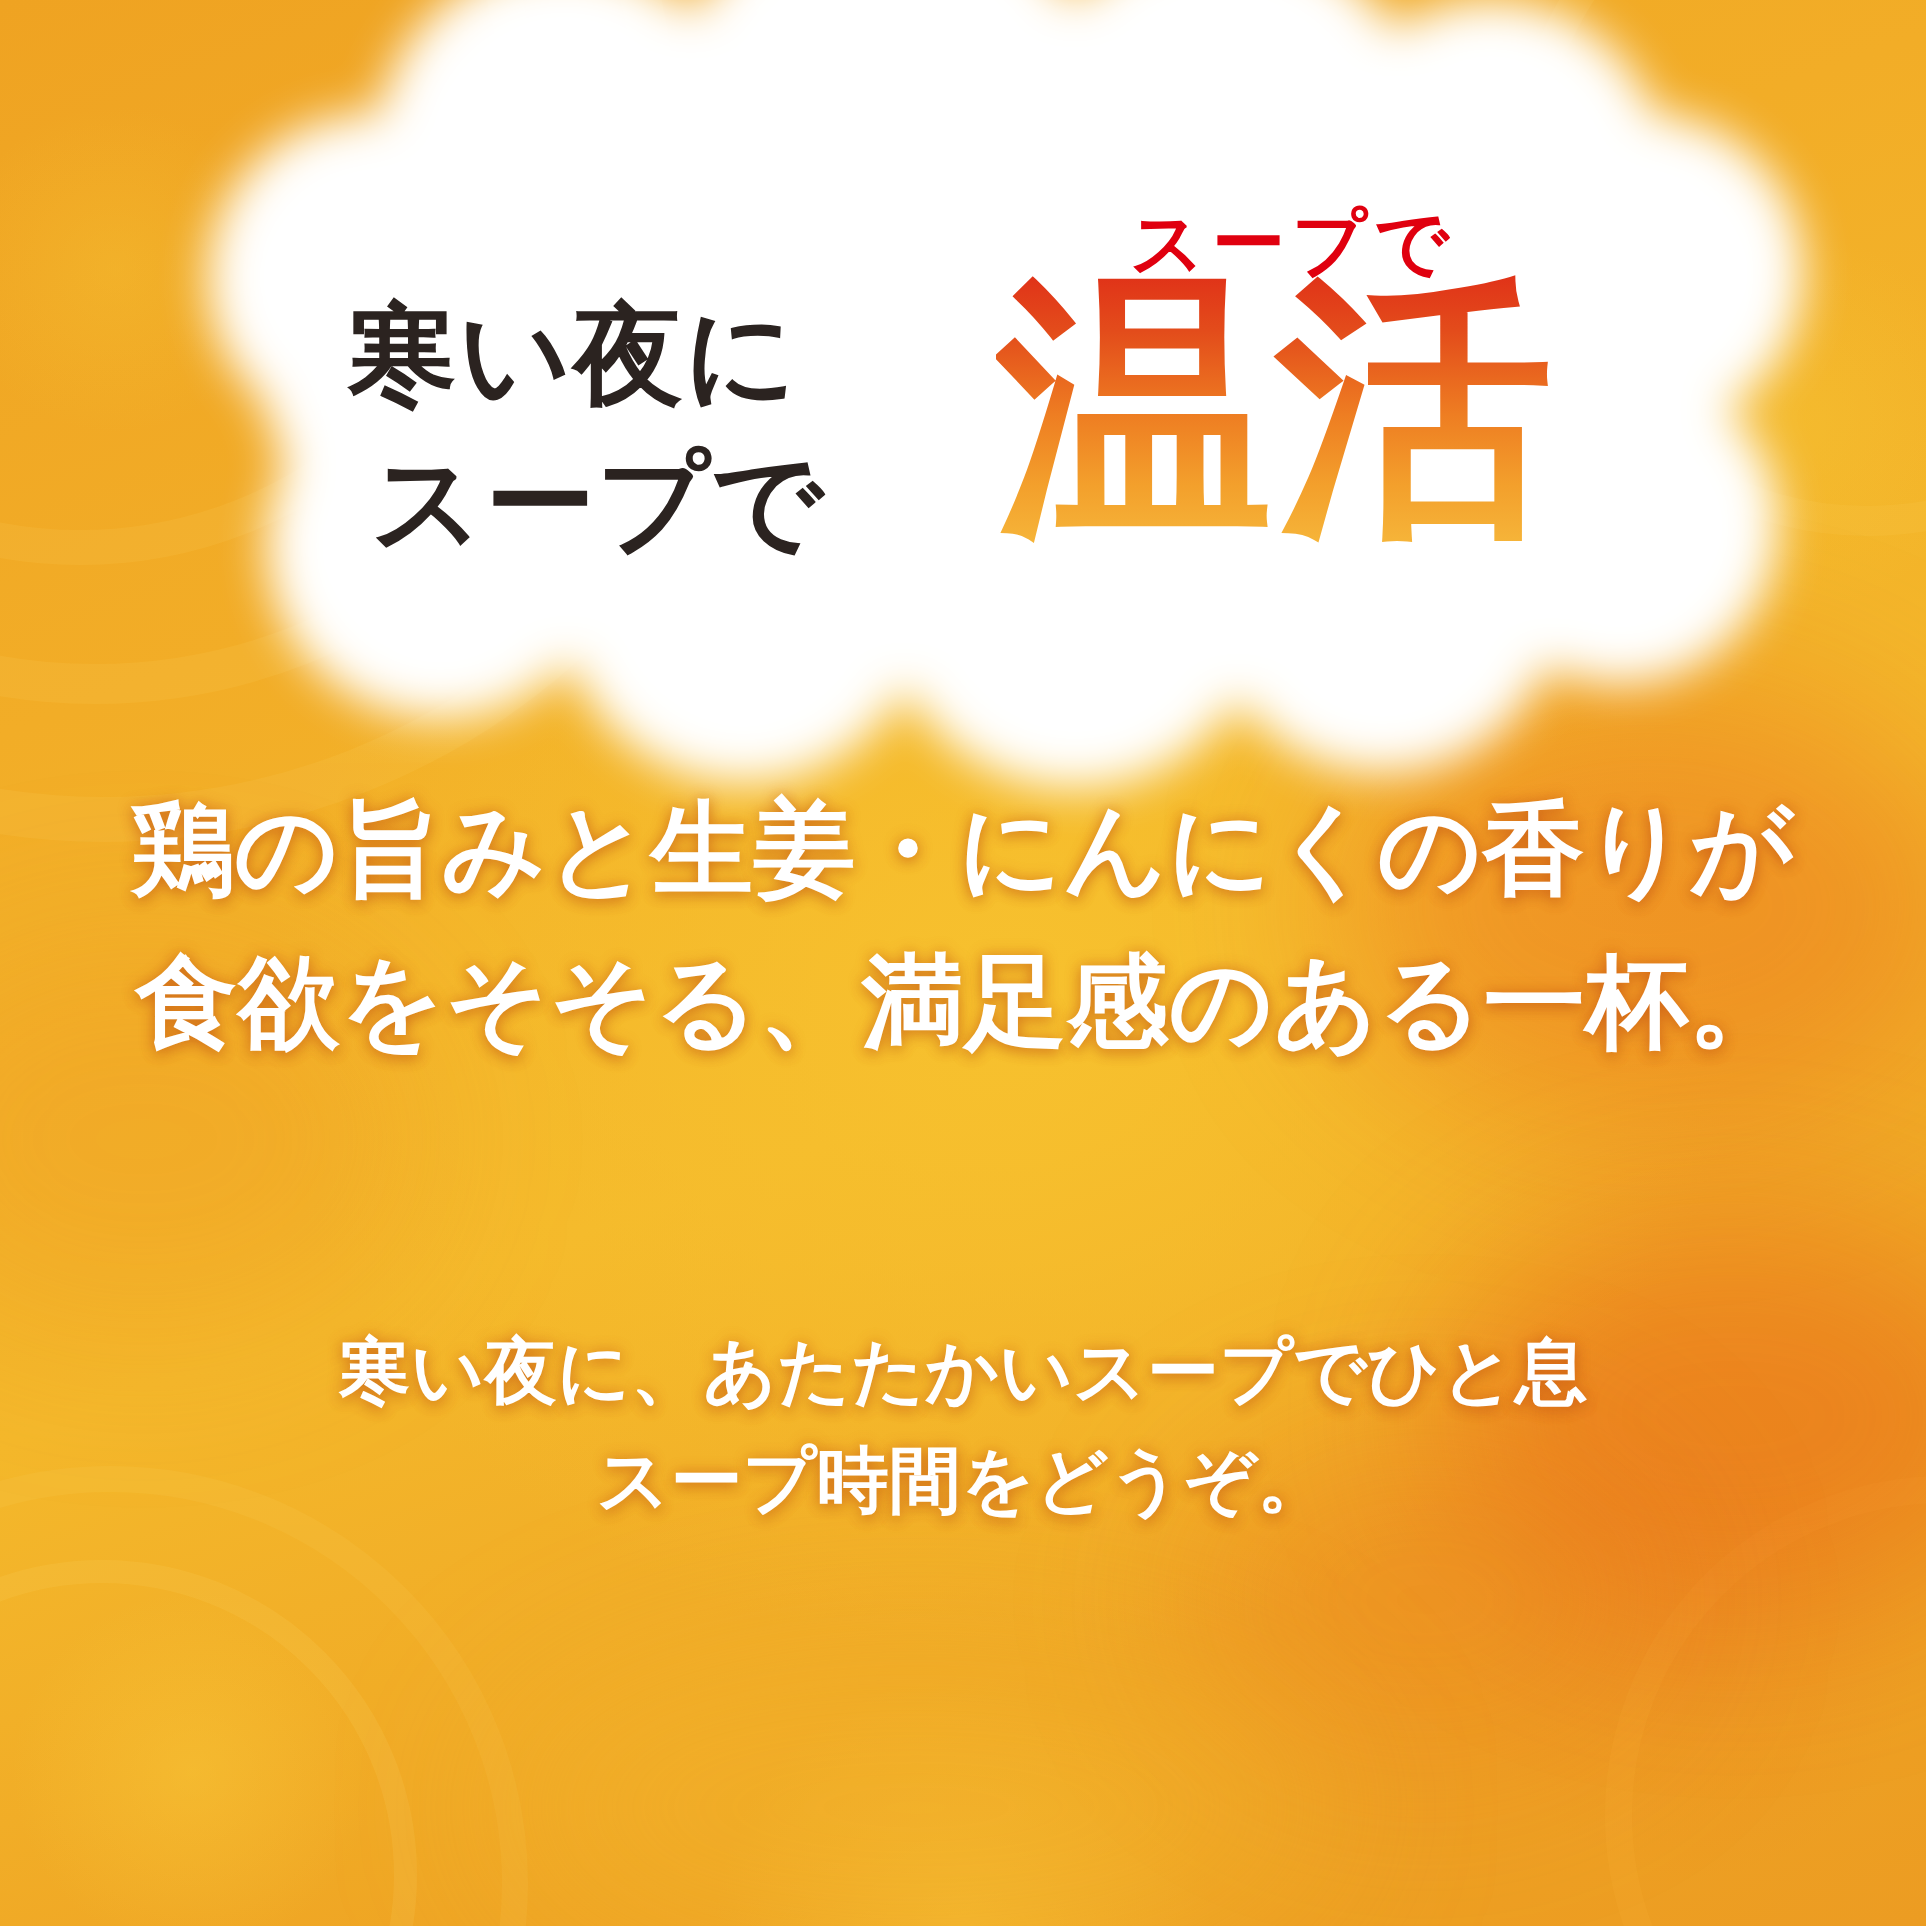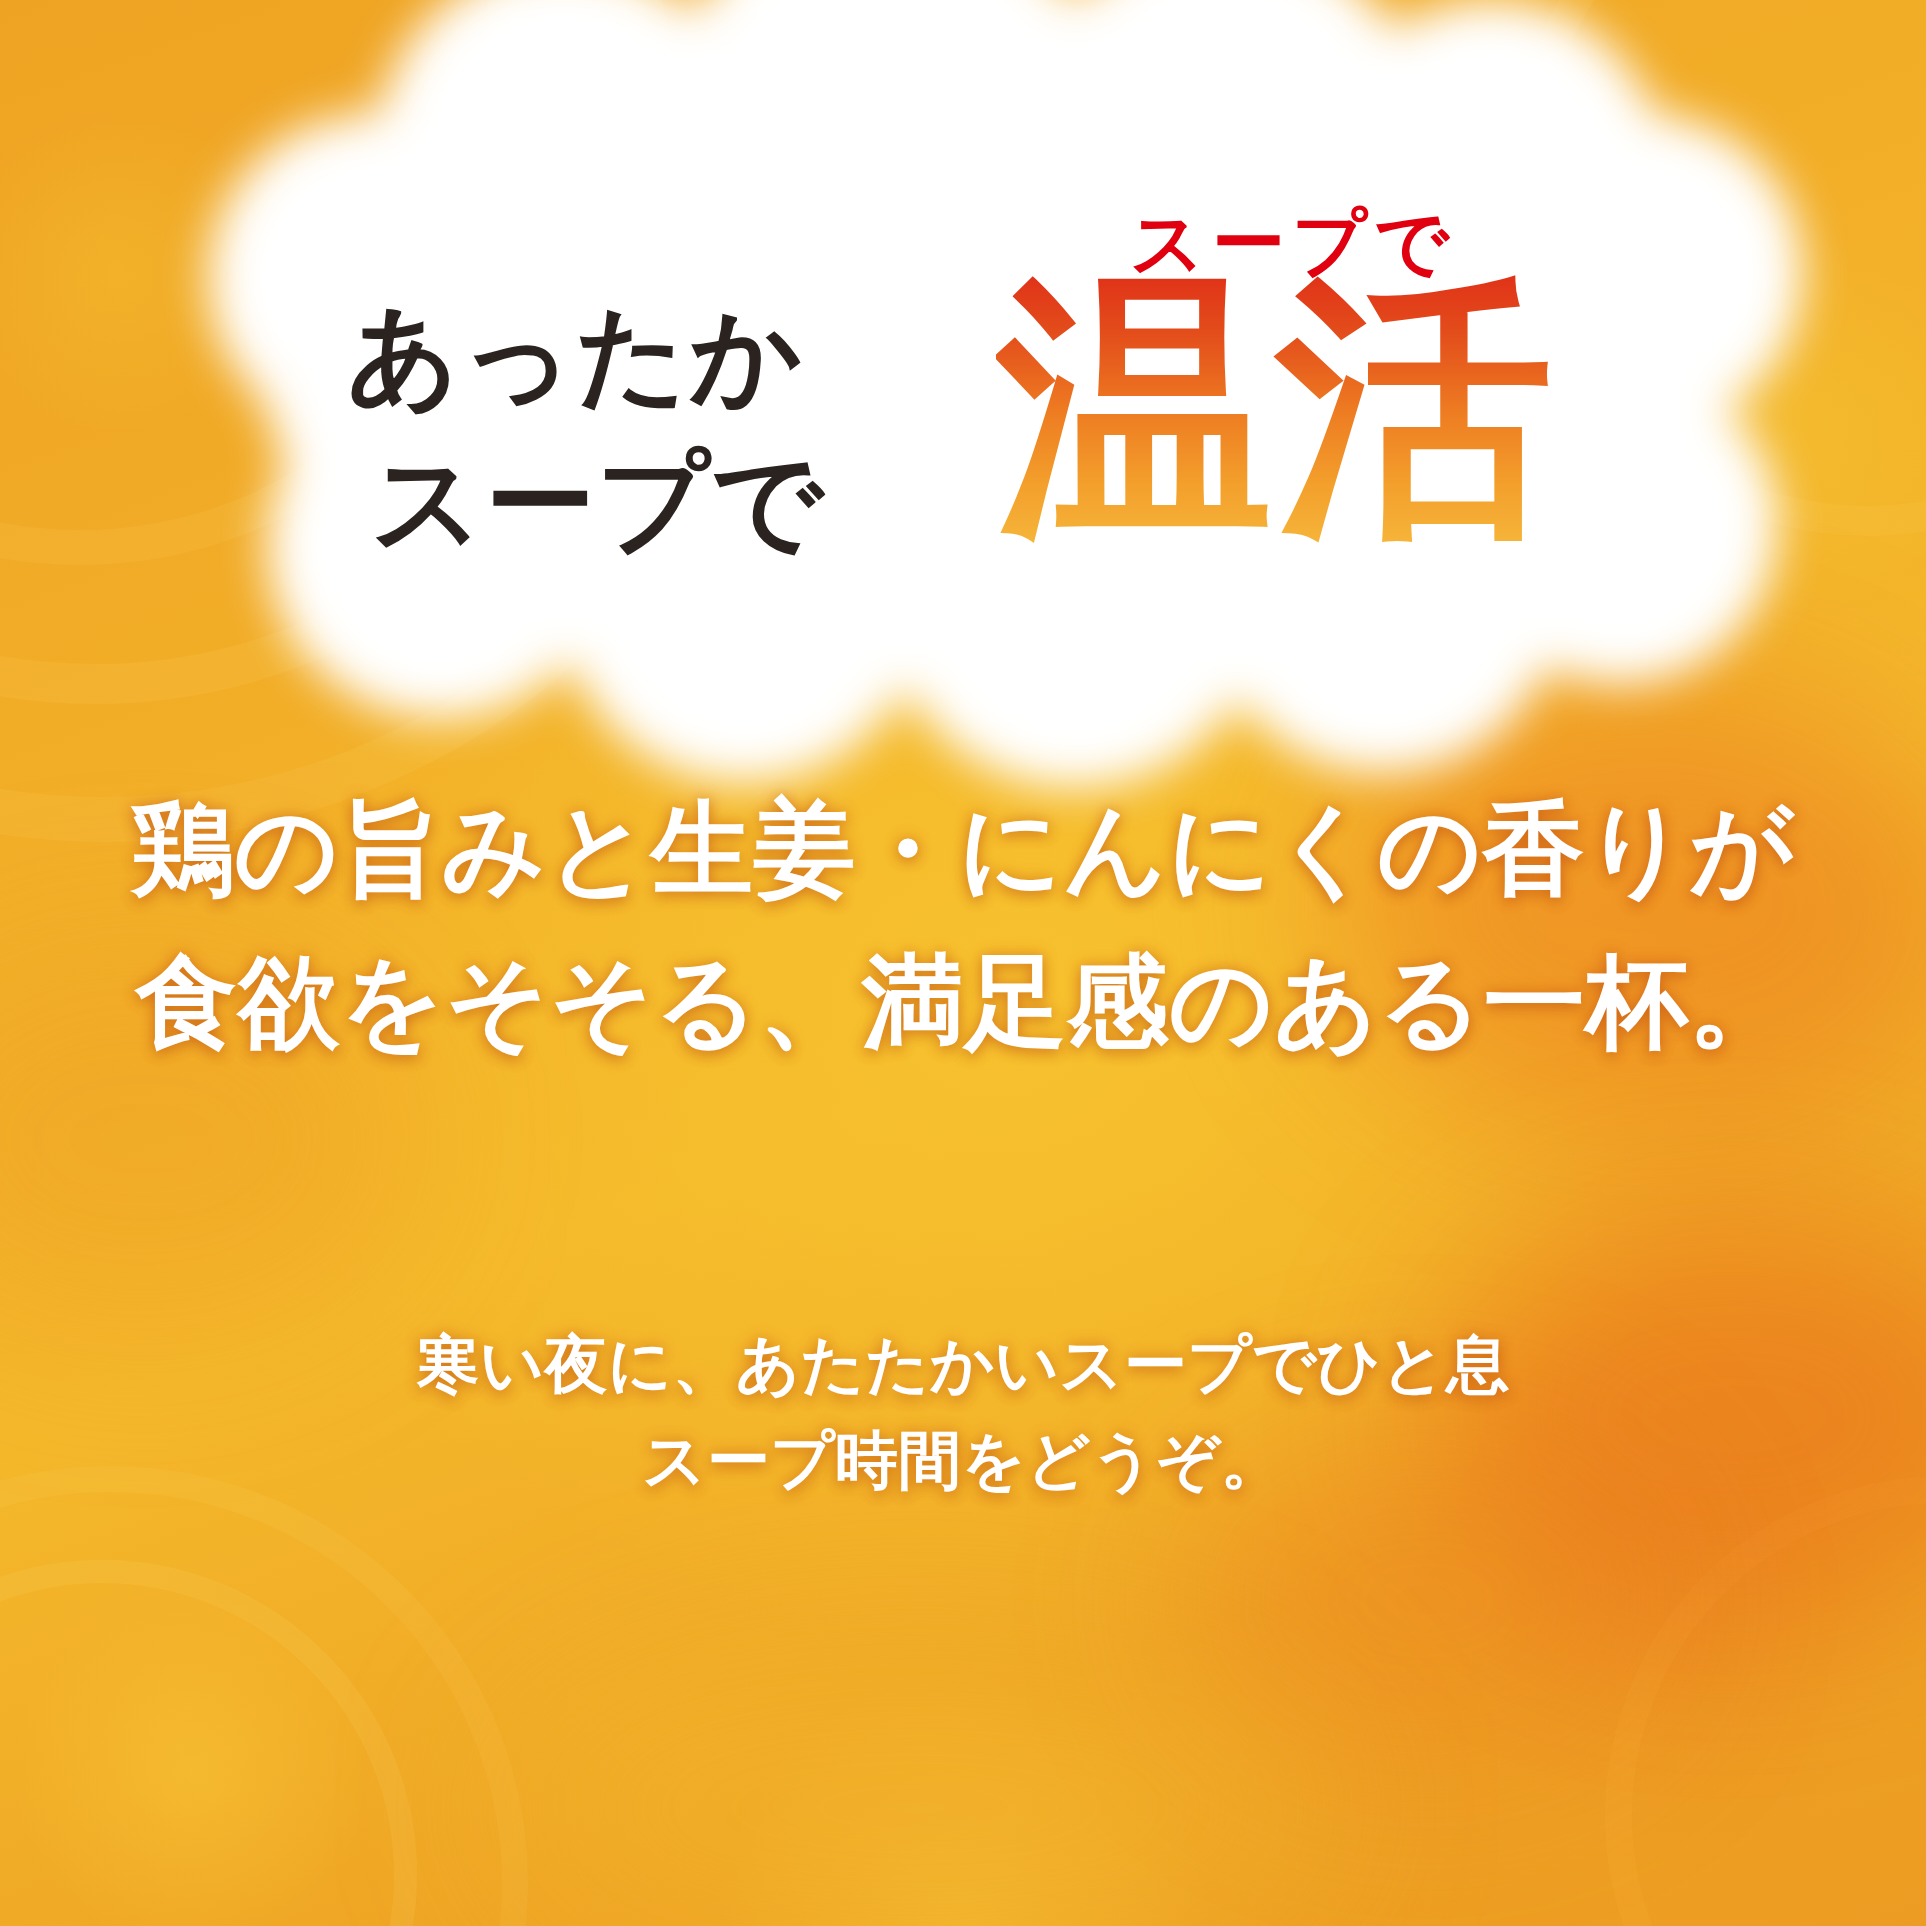--- a/index.html
+++ b/index.html
@@ -70,21 +70,21 @@
     -webkit-text-fill-color:transparent;color:transparent;text-decoration:underline;
   }
 
   
   .copy{
     position:absolute;left:0;width:1926px;text-align:center;
     color:#ffffff;font-weight:700;
     text-shadow:0 0 15px rgba(196,72,16,.42),0 5px 13px rgba(172,60,12,.30);
   }
   .para-1{top:773px;font-size:102px;line-height:1.50;letter-spacing:.004em;}
-  .para-2{top:1317px;font-size:63px;line-height:1.52;letter-spacing:.004em;}
+  .para-2{top:1317px;font-size:72px;line-height:1.52;letter-spacing:.004em;}
   .copy .l{display:block;white-space:nowrap;}
 </style>
 </head>
 <body>
 
 <div id="poster">
 
   <div class="arcs">
     <div class="arc a1"></div>
     <div class="arc a2"></div>
@@ -112,21 +112,21 @@
       <div class="puff" style="left:1486px;top:277px;width:317px;height:317px;"></div>
       <div class="puff" style="left:267px;top:535px;width:347px;height:347px;"></div>
       <div class="puff" style="left:560px;top:579px;width:367px;height:367px;"></div>
       <div class="puff" style="left:882px;top:565px;width:386px;height:386px;"></div>
       <div class="puff" style="left:1204px;top:579px;width:357px;height:357px;"></div>
       <div class="puff" style="left:1461px;top:530px;width:317px;height:317px;"></div>
     </div>
   </div>
 
   <div class="headline">
-    <span class="hl-1">あったか</span>
+    <span class="hl-1">寒い夜に</span>
     <span class="hl-2">スープで</span>
   </div>
 
   <div class="logo">
     <span class="ruby">スープで</span>
     <span class="kanji">温活</span>
   </div>
 
   <div class="copy para-1">
     <span class="l">鶏の旨みと生姜・にんにくの香りが</span>

